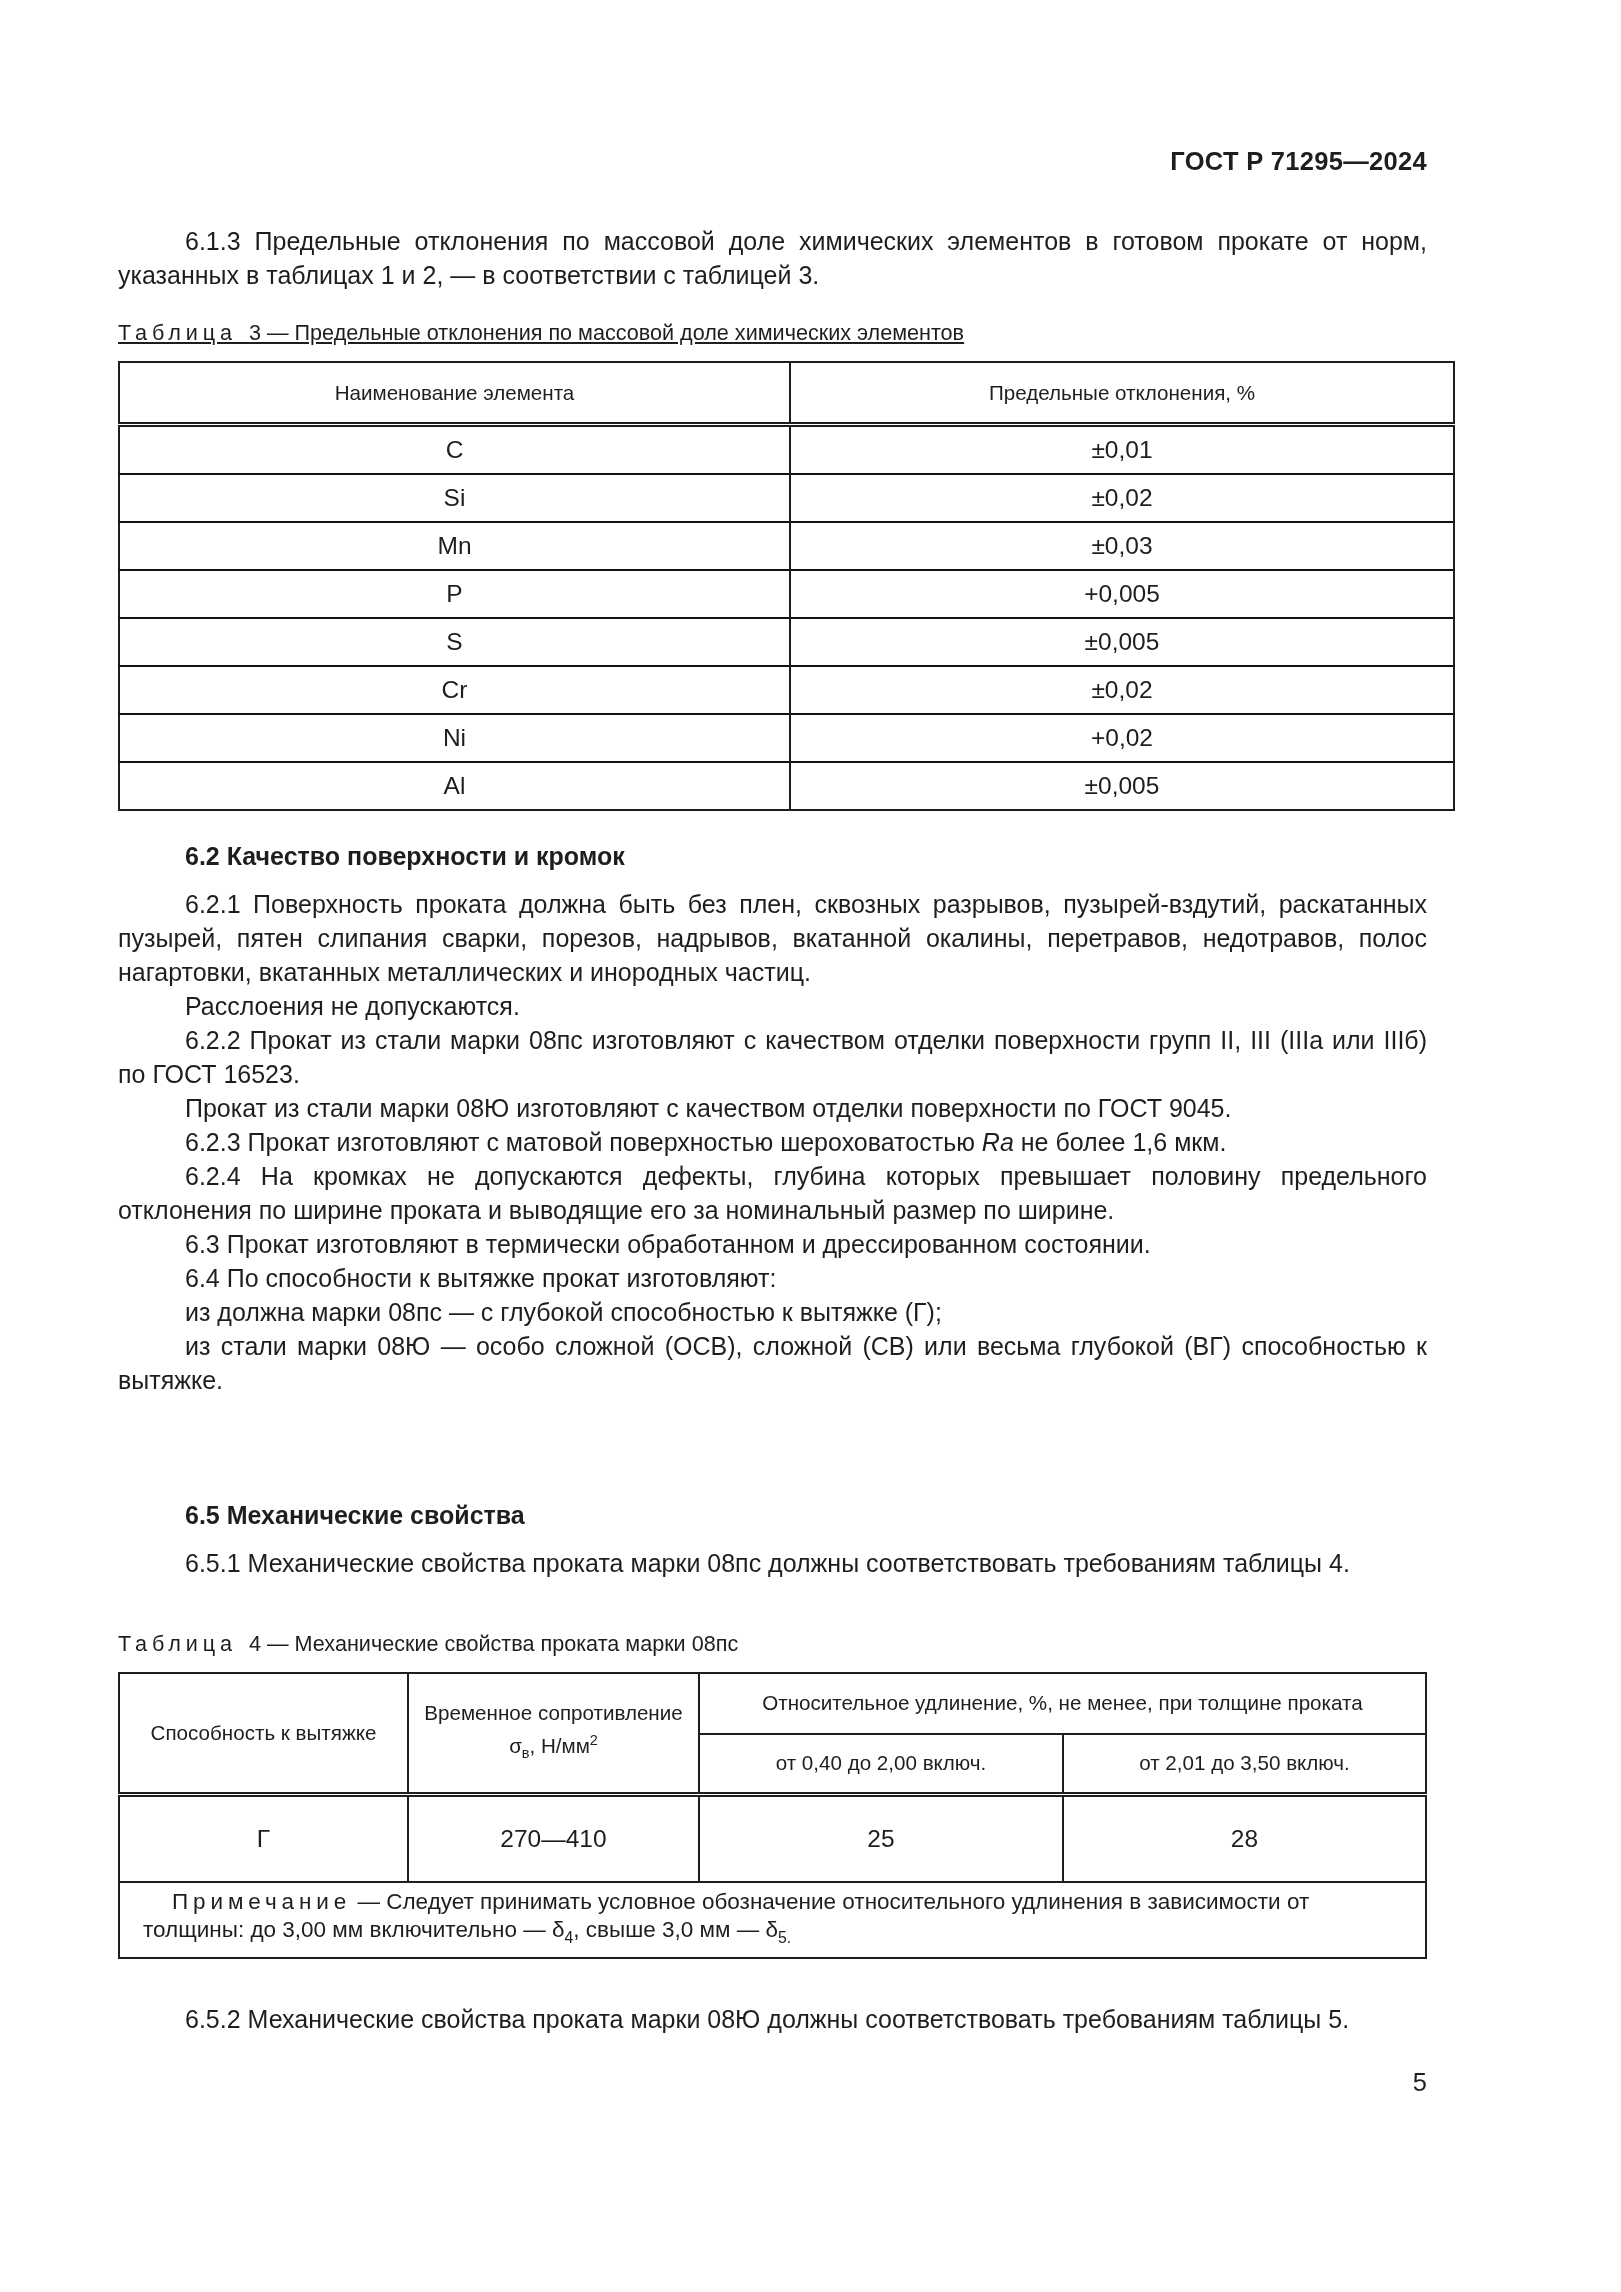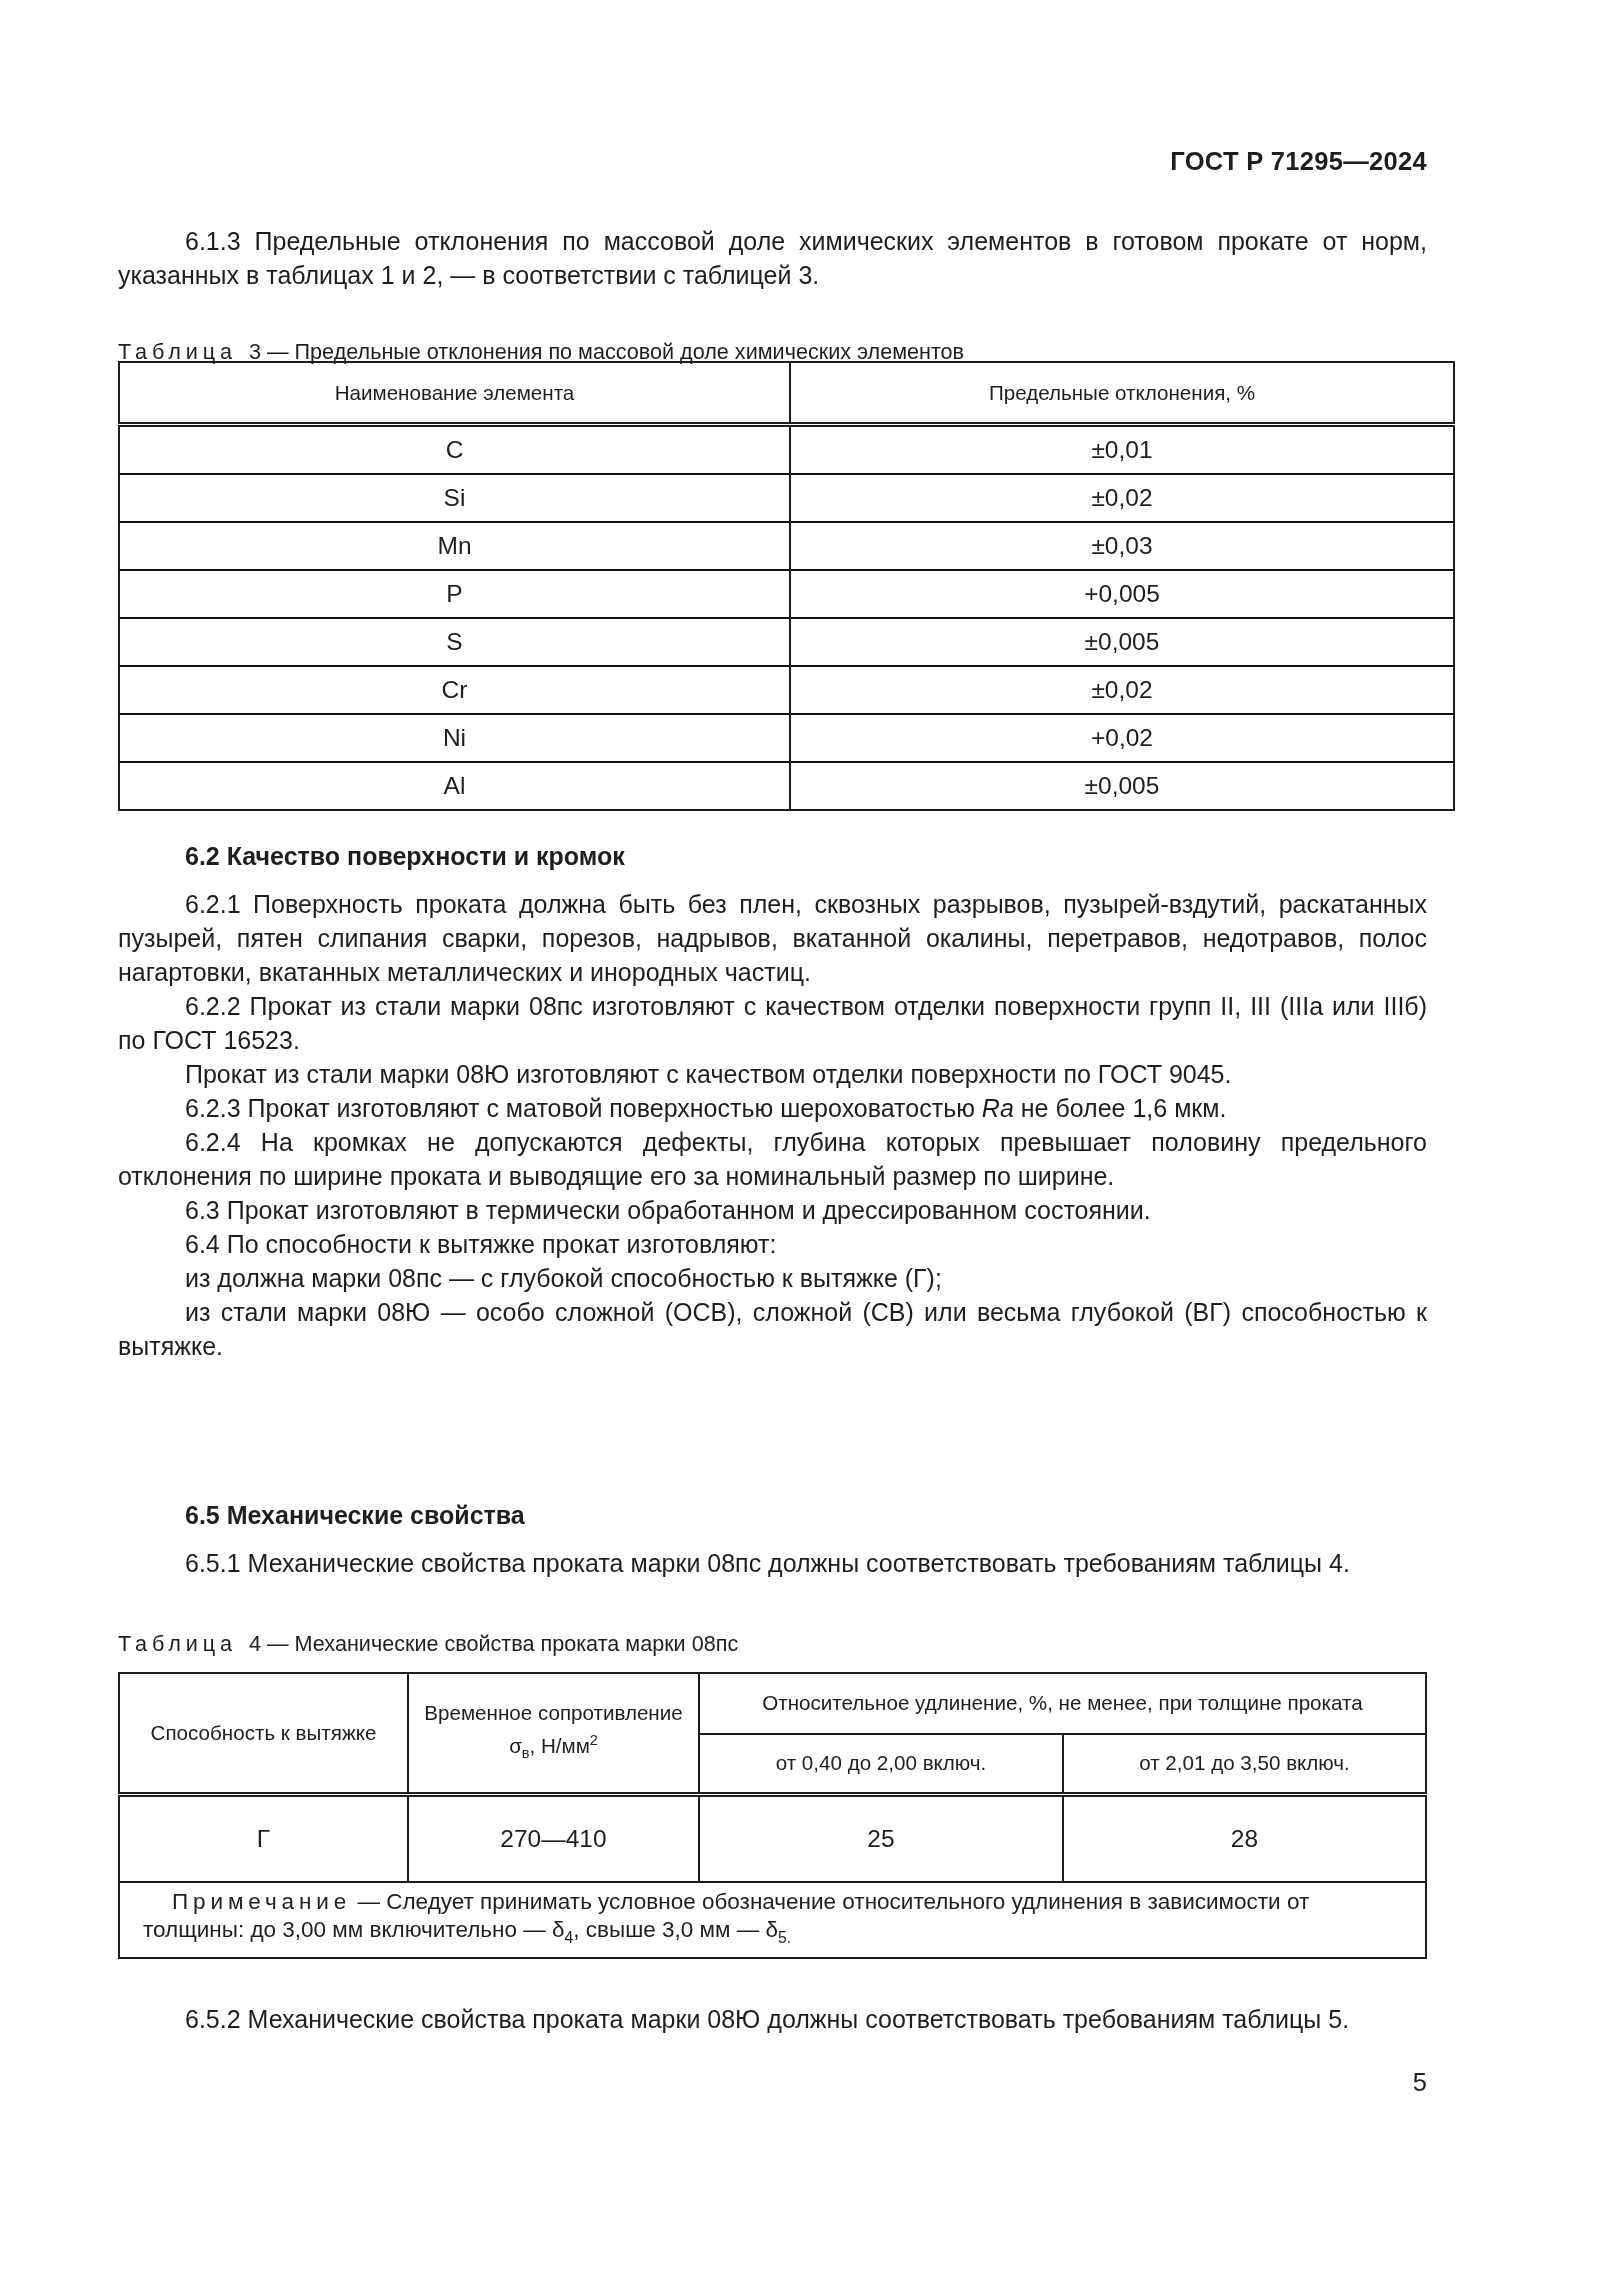--- a/index.html
+++ b/index.html
@@ -33,21 +33,21 @@
 </style>
 </head>
 <body>
 
 <div class="abs doc-header">ГОСТ Р 71295—2024</div>
 
 <div class="abs block" style="top:224px;">
   <p class="p">6.1.3 Предельные отклонения по массовой доле химических элементов в готовом прокате от норм, указанных в таблицах 1 и 2, — в соответствии с таблицей 3.</p>
 </div>
 
-<div class="abs block caption" style="top:338px;">
+<div class="abs block caption" style="top:319px;text-decoration:underline;">
   <span class="spaced">Таблица</span>&nbsp;
   <span>3 — Предельные отклонения по массовой доле химических элементов</span>
 </div>
 
 <table id="t3">
   <colgroup>
       <col style="width:671px">
       <col>
     </colgroup>
   <thead>
@@ -88,20 +88,21 @@
     <tr>
         <td>Al</td>
         <td>±0,005</td>
       </tr>
   </tbody>
 </table>
 
 <div class="abs block" style="top:839px;">
   <p class="h" style="margin-bottom:13.7px;">6.2 Качество поверхности и кромок</p>
   <p class="p">6.2.1 Поверхность проката должна быть без плен, сквозных разрывов, пузырей-вздутий, раскатанных пузырей, пятен слипания сварки, порезов, надрывов, вкатанной окалины, перетравов, недотравов, полос нагартовки, вкатанных металлических и инородных частиц.</p>
+  <p class="p">Расслоения не допускаются.</p>
   <p class="p">6.2.2 Прокат из стали марки 08пс изготовляют с качеством отделки поверхности групп II, III (IIIa или IIIб) по ГОСТ 16523.</p>
   <p class="p">Прокат из стали марки 08Ю изготовляют с качеством отделки поверхности по ГОСТ 9045.</p>
   <p class="p"><span>6.2.3 Прокат изготовляют с матовой поверхностью шероховатостью </span><i>Ra</i><span> не более 1,6 мкм.</span></p>
   <p class="p">6.2.4 На кромках не допускаются дефекты, глубина которых превышает половину предельного отклонения по ширине проката и выводящие его за номинальный размер по ширине.</p>
   <p class="p">6.3 Прокат изготовляют в термически обработанном и дрессированном состоянии.</p>
   <p class="p">6.4 По способности к вытяжке прокат изготовляют:</p>
   <p class="p">из должна марки 08пс — с глубокой способностью к вытяжке (Г);</p>
   <p class="p">из стали марки 08Ю — особо  сложной (ОСВ), сложной (СВ) или весьма глубокой (ВГ) способностью к вытяжке.</p>
 </div>
 

